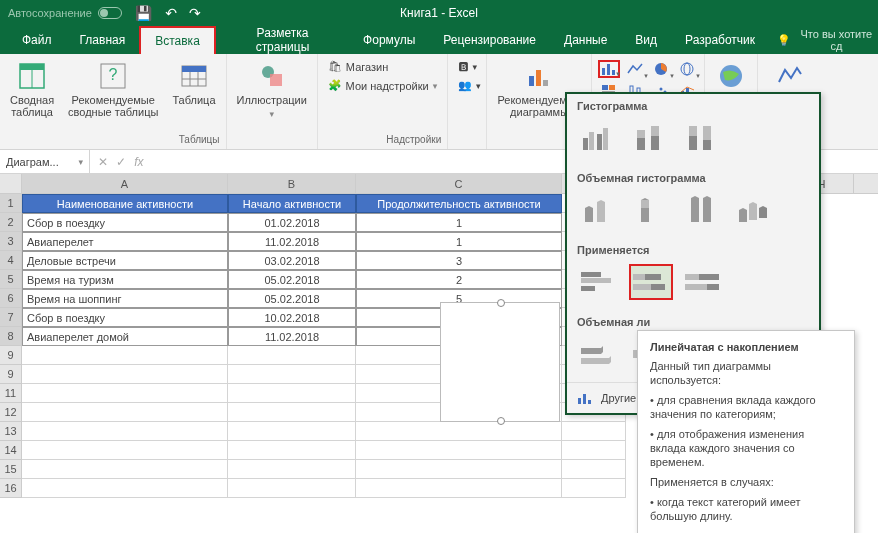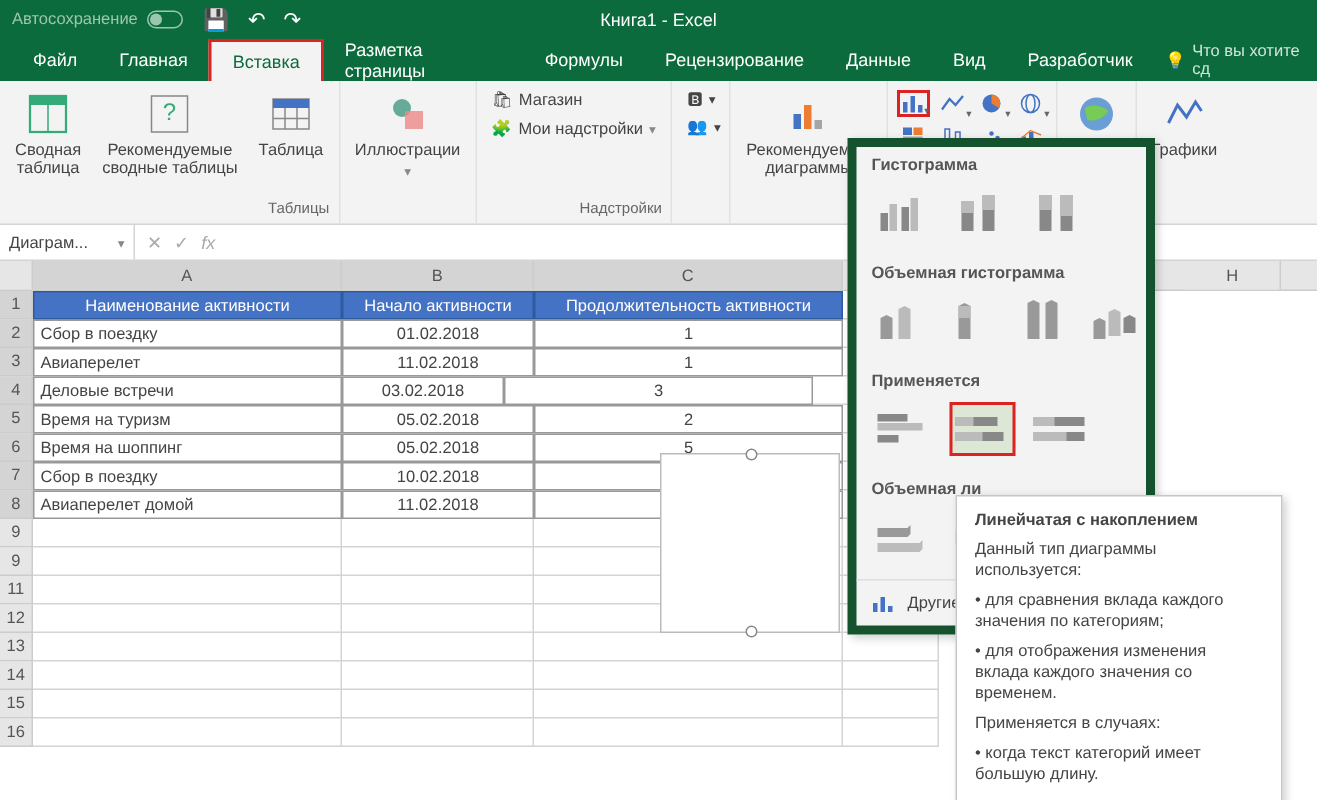--- a/index.html
+++ b/index.html
@@ -6,21 +6,21 @@
 body { width: 878px; height: 533px; background: #fff; overflow: hidden; font-size: 12px; color: #444; }
 
 .titlebar { height: 26px; background: #0c6b3d; display: flex; align-items: center; padding: 0 8px; color: #9bc7af; }
 .titlebar .autosave { font-size: 11px; display: flex; align-items: center; gap: 6px; }
 .titlebar .toggle { width: 24px; height: 12px; border: 1px solid #9bc7af; border-radius: 6px; position: relative; }
 .titlebar .toggle::after { content: ''; position: absolute; width: 8px; height: 8px; border-radius: 50%; background: #9bc7af; top: 1px; left: 1px; }
 .titlebar .qat { margin-left: 14px; display: flex; gap: 12px; }
 .titlebar .qat span { color: #fff; font-size: 14px; cursor: pointer; }
 .titlebar .title { position: absolute; left: 50%; transform: translateX(-50%); color: #fff; font-size: 12px; }
 
-.tabs { height: 28px; background: #0c6b3d; display: flex; align-items: stretch; padding-left: 8px; }
+.tabs { height: 28px; background: #0c6b3d; display: flex; align-items: stretch; padding-left: 8px; text-align: center; }
 .tabs .tab { padding: 0 14px; display: flex; align-items: center; color: #fff; font-size: 12px; cursor: pointer; }
 .tabs .tab.active { background: #f3f3f3; color: #0c6b3d; border: 2px solid #d22; border-bottom: none; }
 .tabs .tell { margin-left: 8px; display: flex; align-items: center; gap: 4px; color: #cfe6da; font-size: 11px; }
 
 .ribbon { height: 96px; background: #f3f3f3; border-bottom: 1px solid #d4d4d4; display: flex; position: relative; }
 .group { border-right: 1px solid #e1e1e1; padding: 4px 6px 2px; display: flex; flex-direction: column; }
 .group-body { flex: 1; display: flex; align-items: flex-start; gap: 6px; }
 .group-label { text-align: right; font-size: 10px; color: #666; padding: 2px 0; }
 .bigbtn { display: flex; flex-direction: column; align-items: center; gap: 2px; padding: 2px 4px; cursor: pointer; text-align: center; font-size: 11px; line-height: 12px; color: #444; }
 .bigbtn .ico { width: 32px; height: 32px; display: flex; align-items: center; justify-content: center; }
@@ -44,21 +44,21 @@
 .colh { border-right: 1px solid #ccc; text-align: center; font-size: 11px; color: #555; line-height: 20px; background: #e6e6e6; }
 .colh.sel { background: #d4d4d4; }
 .row { display: flex; height: 19px; }
 .rowh { width: 22px; border-right: 1px solid #ccc; border-bottom: 1px solid #ccc; background: #e6e6e6; text-align: center; font-size: 11px; color: #555; line-height: 19px; }
 .rowh.sel { background: #d4d4d4; }
 .cell { border-right: 1px solid #d4d4d4; border-bottom: 1px solid #d4d4d4; padding: 0 4px; font-size: 11px; line-height: 19px; white-space: nowrap; overflow: hidden; }
 .cell.hdr { background: #4472c4; color: #fff; text-align: center; border: 1px solid #2e5a9e; }
 .cell.data { border: 1px solid #999; }
 .cell.c { text-align: center; }
 
-.chart-dropdown { position: absolute; left: 565px; top: 92px; width: 205px; background: #f3f3f3; border: 6px solid #14532d; box-shadow: 2px 2px 6px rgba(0,0,0,0.2); z-index: 10; }
+.chart-dropdown { position: absolute; left: 565px; top: 92px; width: 256px; background: #f3f3f3; border: 2px solid #14532d; box-shadow: 2px 2px 6px rgba(0,0,0,0.2); z-index: 10; }
 .chart-dropdown .section-title { padding: 6px 10px 4px; font-size: 11px; font-weight: bold; color: #555; }
 .chart-dropdown .options { display: flex; gap: 8px; padding: 4px 10px 10px; }
 .chart-dropdown .opt { width: 44px; height: 36px; display: flex; align-items: center; justify-content: center; cursor: pointer; }
 .chart-dropdown .opt.highlight { border: 2px solid #d22; background: #dce7d6; }
 .chart-dropdown .more { border-top: 1px solid #ddd; padding: 8px 10px; display: flex; align-items: center; gap: 8px; font-size: 11px; cursor: pointer; }
 
 .tooltip { position: absolute; left: 637px; top: 330px; width: 218px; background: #fff; border: 1px solid #c6c6c6; box-shadow: 2px 2px 6px rgba(0,0,0,0.2); padding: 10px 12px; font-size: 11px; color: #444; z-index: 11; }
 .tooltip .ttitle { font-weight: bold; margin-bottom: 6px; }
 .tooltip p { margin-bottom: 6px; line-height: 14px; }
 
@@ -346,21 +346,21 @@
       <div class="row">
         <div class="rowh sel">3</div>
         <div class="cell data" style="width:206px">Авиаперелет</div>
         <div class="cell data c" style="width:128px">11.02.2018</div>
         <div class="cell data c" style="width:206px">1</div>
         <div class="cell" style="width:64px"></div>
       </div>
       <div class="row">
         <div class="rowh sel">4</div>
         <div class="cell data" style="width:206px">Деловые встречи</div>
-        <div class="cell data c" style="width:108px">03.02.2018</div>
+        <div class="cell data c" style="width:128px">03.02.2018</div>
         <div class="cell data c" style="width:206px">3</div>
         <div class="cell" style="width:64px"></div>
       </div>
       <div class="row">
         <div class="rowh sel">5</div>
         <div class="cell data" style="width:206px">Время на туризм</div>
         <div class="cell data c" style="width:128px">05.02.2018</div>
         <div class="cell data c" style="width:206px">2</div>
         <div class="cell" style="width:64px"></div>
       </div>

